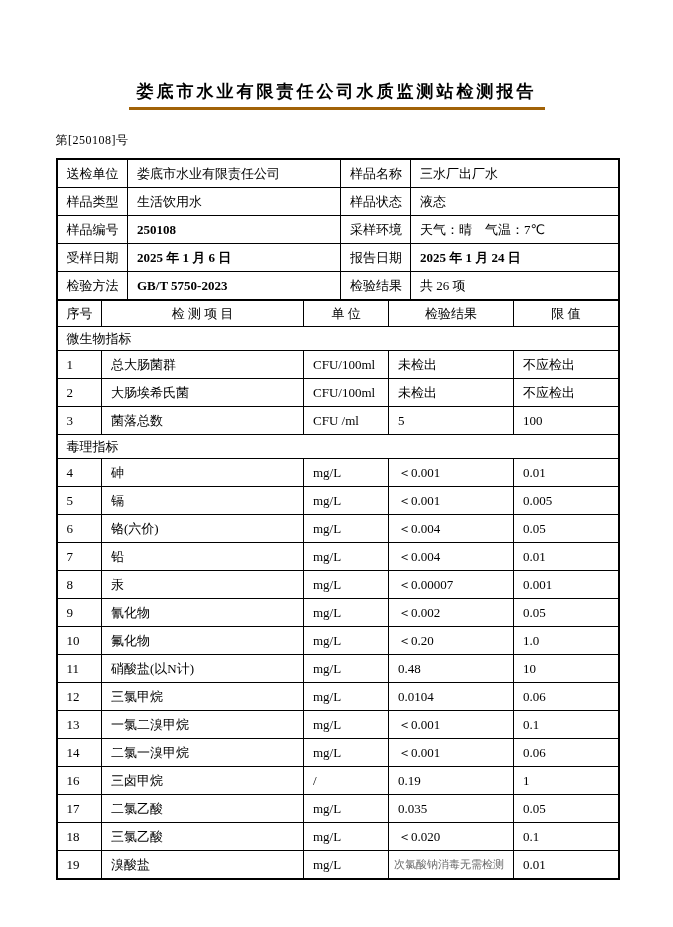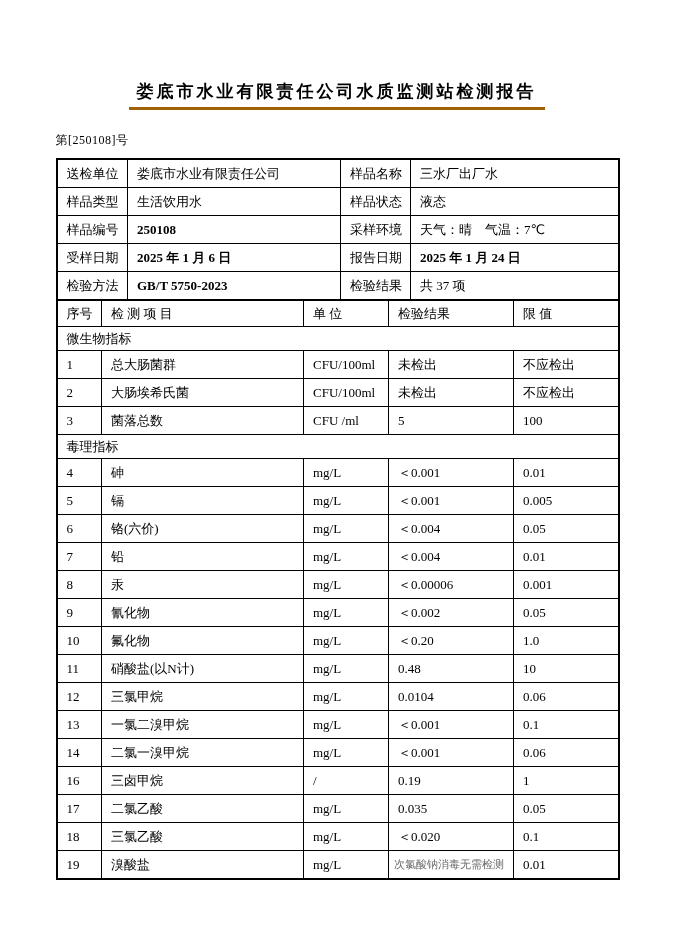--- a/index.html
+++ b/index.html
@@ -20,21 +20,21 @@
 
   table { border-collapse:collapse; width:562px; table-layout:fixed;padding-left:16px; }
   .info { margin-top:9px; border:2px solid #000; }
   .data { margin-top:-2px; border:2px solid #000; }
   td, th {
     border:1px solid #000; font-size:13px; font-weight:normal;
     text-align:left; vertical-align:middle; padding:0 9px;
     overflow:hidden; white-space:nowrap;
   }
   .info td { height:27px; }
-  .data th { height:25px; }
+  .data th { height:25px;text-align:center; }
   .data td { height:27px; }
   .data tr.section td { height:23px;margin-top:16px; }
   .num { font-family:"Liberation Serif",serif;font-weight:bold; }
   td.note { font-size:11px; color:#6a6a6a; padding:0 5px; }
   .footer { text-align:center; font-size:13px; margin-top:6px; letter-spacing:1px; }
 </style>
 </head>
 <body>
 
 <div class="page">
@@ -73,21 +73,21 @@
       <tr>
         <td>受样日期</td>
         <td class="num">2025 年 1 月 6 日</td>
         <td>报告日期</td>
         <td class="num">2025 年 1 月 24 日</td>
       </tr>
       <tr>
         <td>检验方法</td>
         <td class="num">GB/T 5750-2023</td>
         <td>检验结果</td>
-        <td>共 37 项</td>
+        <td>共 26 项</td>
       </tr>
     </tbody>
   </table>
 
   <table class="data">
     <colgroup>
         <col style="width:45px">
         <col style="width:202px">
         <col style="width:85px">
         <col style="width:125px">
@@ -155,21 +155,21 @@
         <td>7</td>
         <td>铅</td>
         <td>mg/L</td>
         <td>＜0.004</td>
         <td>0.01</td>
       </tr>
       <tr>
         <td>8</td>
         <td>汞</td>
         <td>mg/L</td>
-        <td>＜0.00006</td>
+        <td>＜0.00007</td>
         <td>0.001</td>
       </tr>
       <tr>
         <td>9</td>
         <td>氰化物</td>
         <td>mg/L</td>
         <td>＜0.002</td>
         <td>0.05</td>
       </tr>
       <tr>

